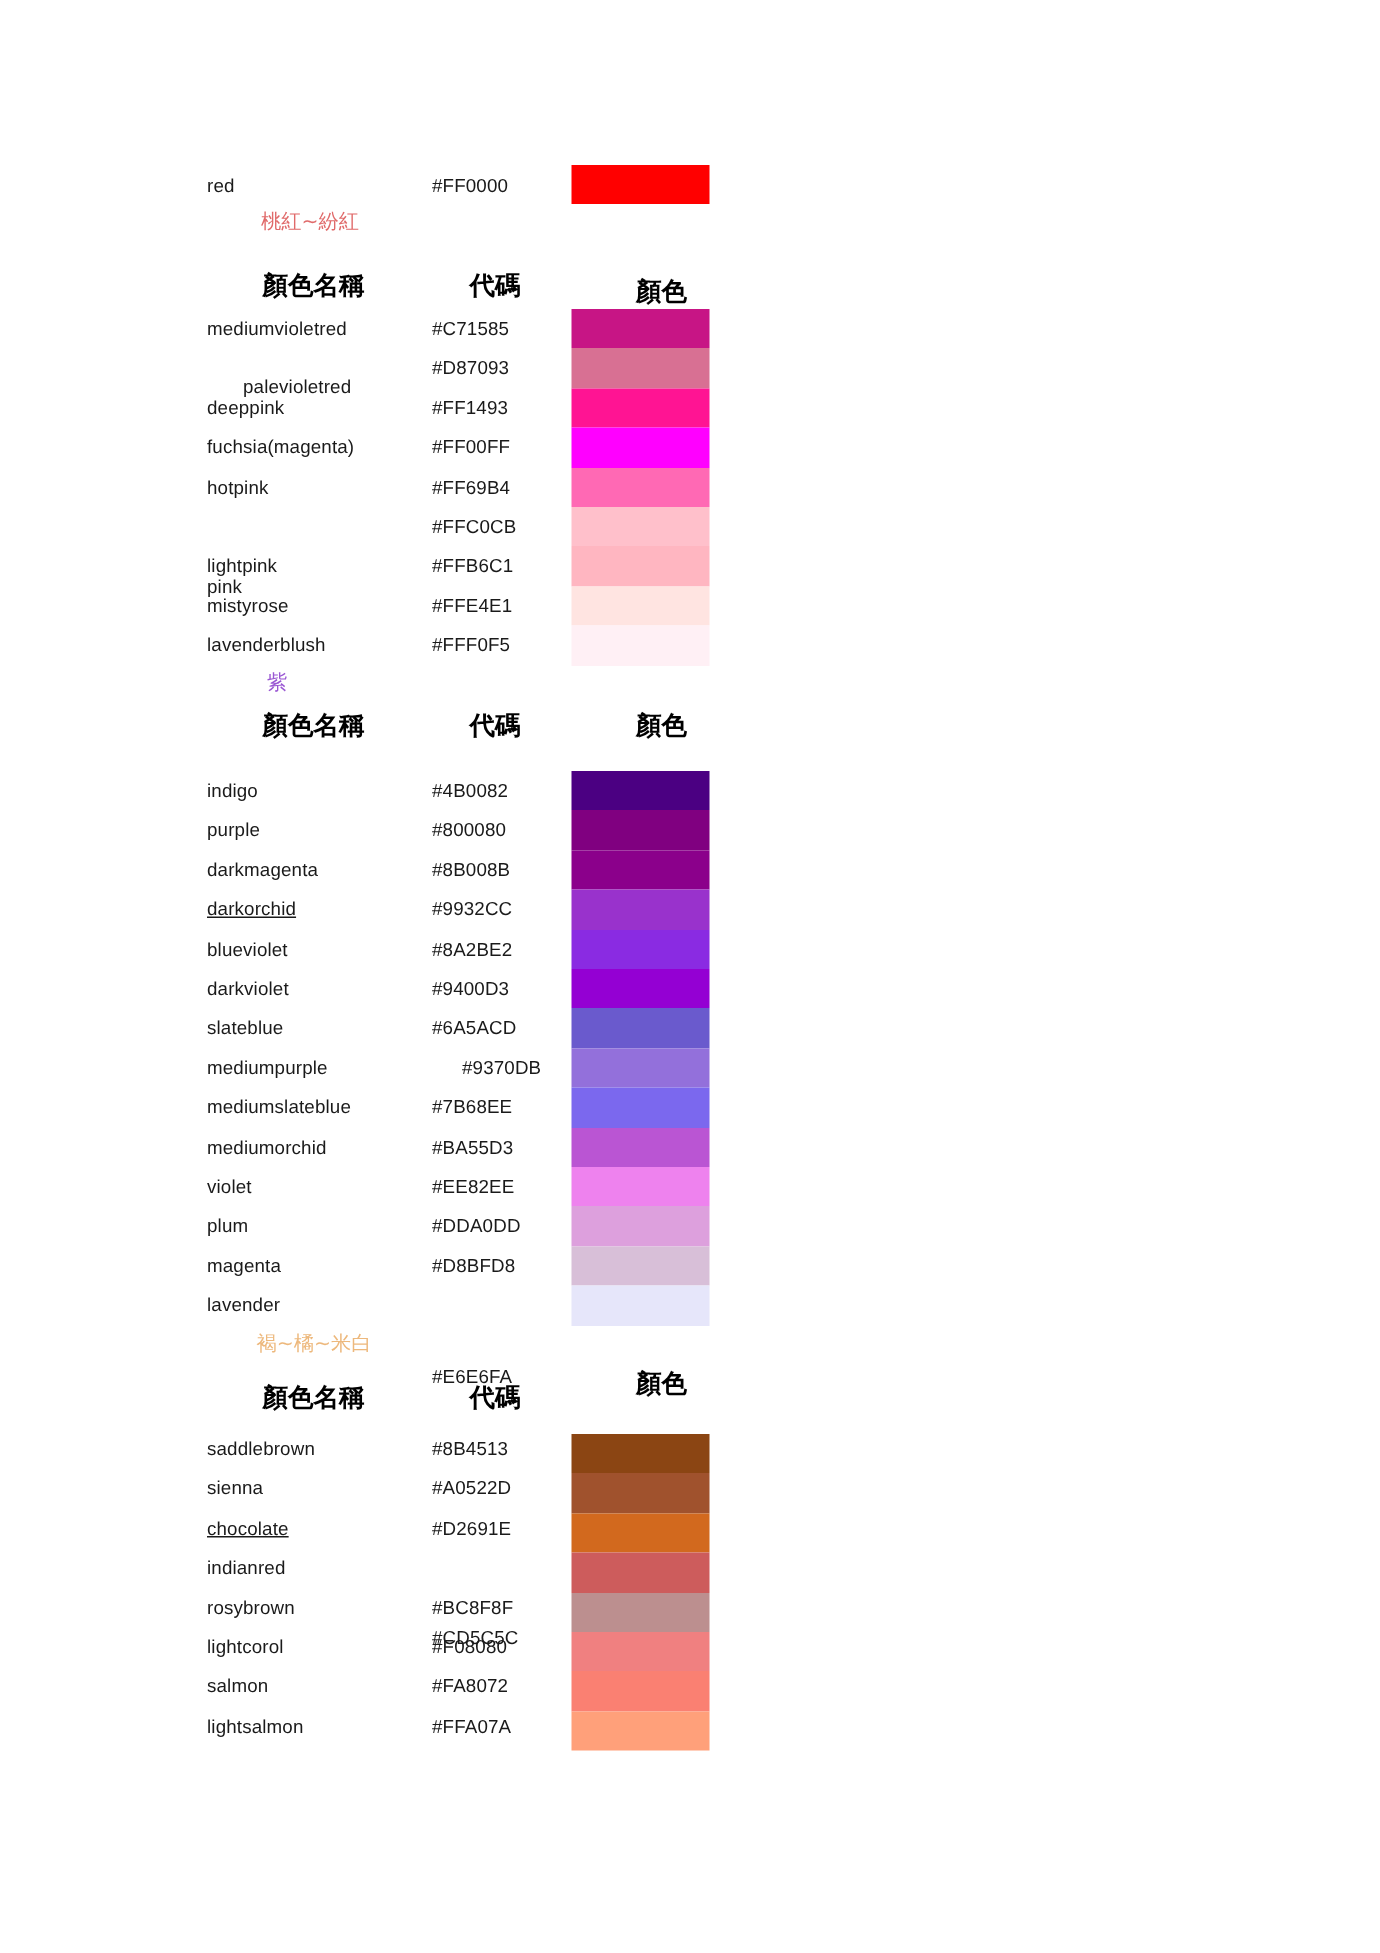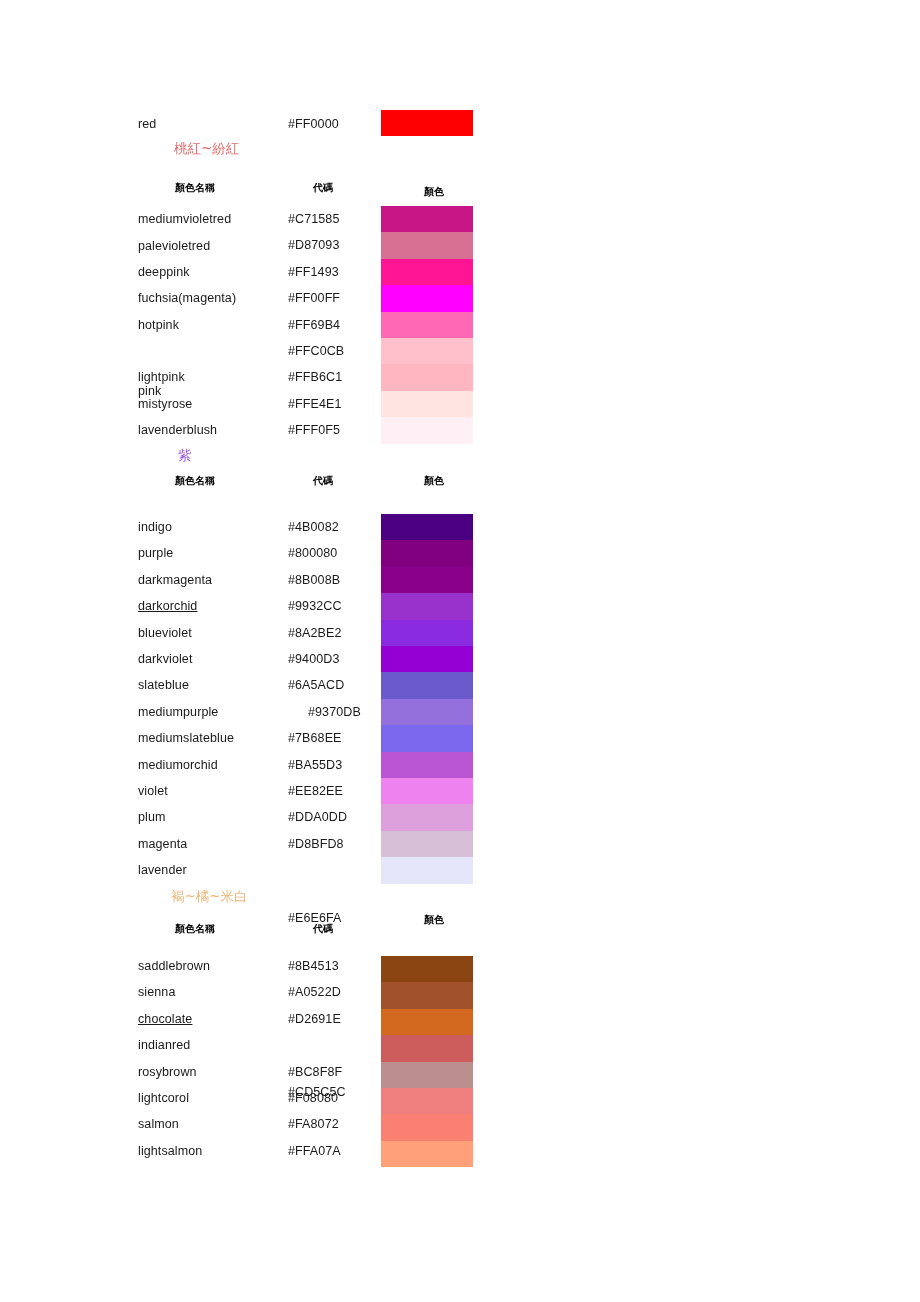--- a/index.html
+++ b/index.html
@@ -58,21 +58,21 @@
     font-size: 13.5px;
     font-family: "DejaVu Sans", "Liberation Sans", sans-serif;
     font-weight: 400;
     white-space: nowrap;
     line-height: 1;
   }
 
   
   .hdr {
     position: absolute;
-    font-size: 10px;
+    font-size: 17px;
     font-family: "DejaVu Sans", "Liberation Sans", sans-serif;
     font-weight: 700;
     color: #000000;
     white-space: nowrap;
     line-height: 1;
   }
   .hdr-name  { left: 175px; }
   .hdr-code  { left: 313px; }
   .hdr-color { left: 424px; }
 </style>
@@ -84,21 +84,21 @@
 <div class="cell col-name" style="top: 118px;">red</div>
     <div class="cell col-code" style="top: 118px;">#FF0000</div>
     <div class="swatch standalone" style="top: 110px; background: rgb(255, 0, 0);"></div>
     <div class="section-title" style="top: 142px; color: rgb(224, 106, 106); left: 174px;">桃紅~紛紅</div>
     <div class="hdr hdr-name" style="top: 183px;">顏色名稱</div>
     <div class="hdr hdr-code" style="top: 183px;">代碼</div>
     <div class="hdr hdr-color" style="top: 187px;">顏色</div>
     <div class="cell col-name" style="top: 213px;">mediumvioletred</div>
     <div class="cell col-code" style="top: 213px;">#C71585</div>
     <div class="swatch" style="top: 206px; background: rgb(199, 21, 133);"></div>
-    <div class="cell col-name" style="top: 240px;">palevioletred</div>
+    <div class="cell col-name" style="top: 252px; margin-left: 24px;">palevioletred</div>
     <div class="cell col-code" style="top: 239.4px;">#D87093</div>
     <div class="swatch" style="top: 232.4px; background: rgb(216, 112, 147);"></div>
     <div class="cell col-name" style="top: 265.8px;">deeppink</div>
     <div class="cell col-code" style="top: 265.8px;">#FF1493</div>
     <div class="swatch" style="top: 258.8px; background: rgb(255, 20, 147);"></div>
     <div class="cell col-name" style="top: 292.2px;">fuchsia(magenta)</div>
     <div class="cell col-code" style="top: 292.2px;">#FF00FF</div>
     <div class="swatch" style="top: 285.2px; background: rgb(255, 0, 255);"></div>
     <div class="cell col-name" style="top: 318.6px;">hotpink</div>
     <div class="cell col-code" style="top: 318.6px;">#FF69B4</div>

